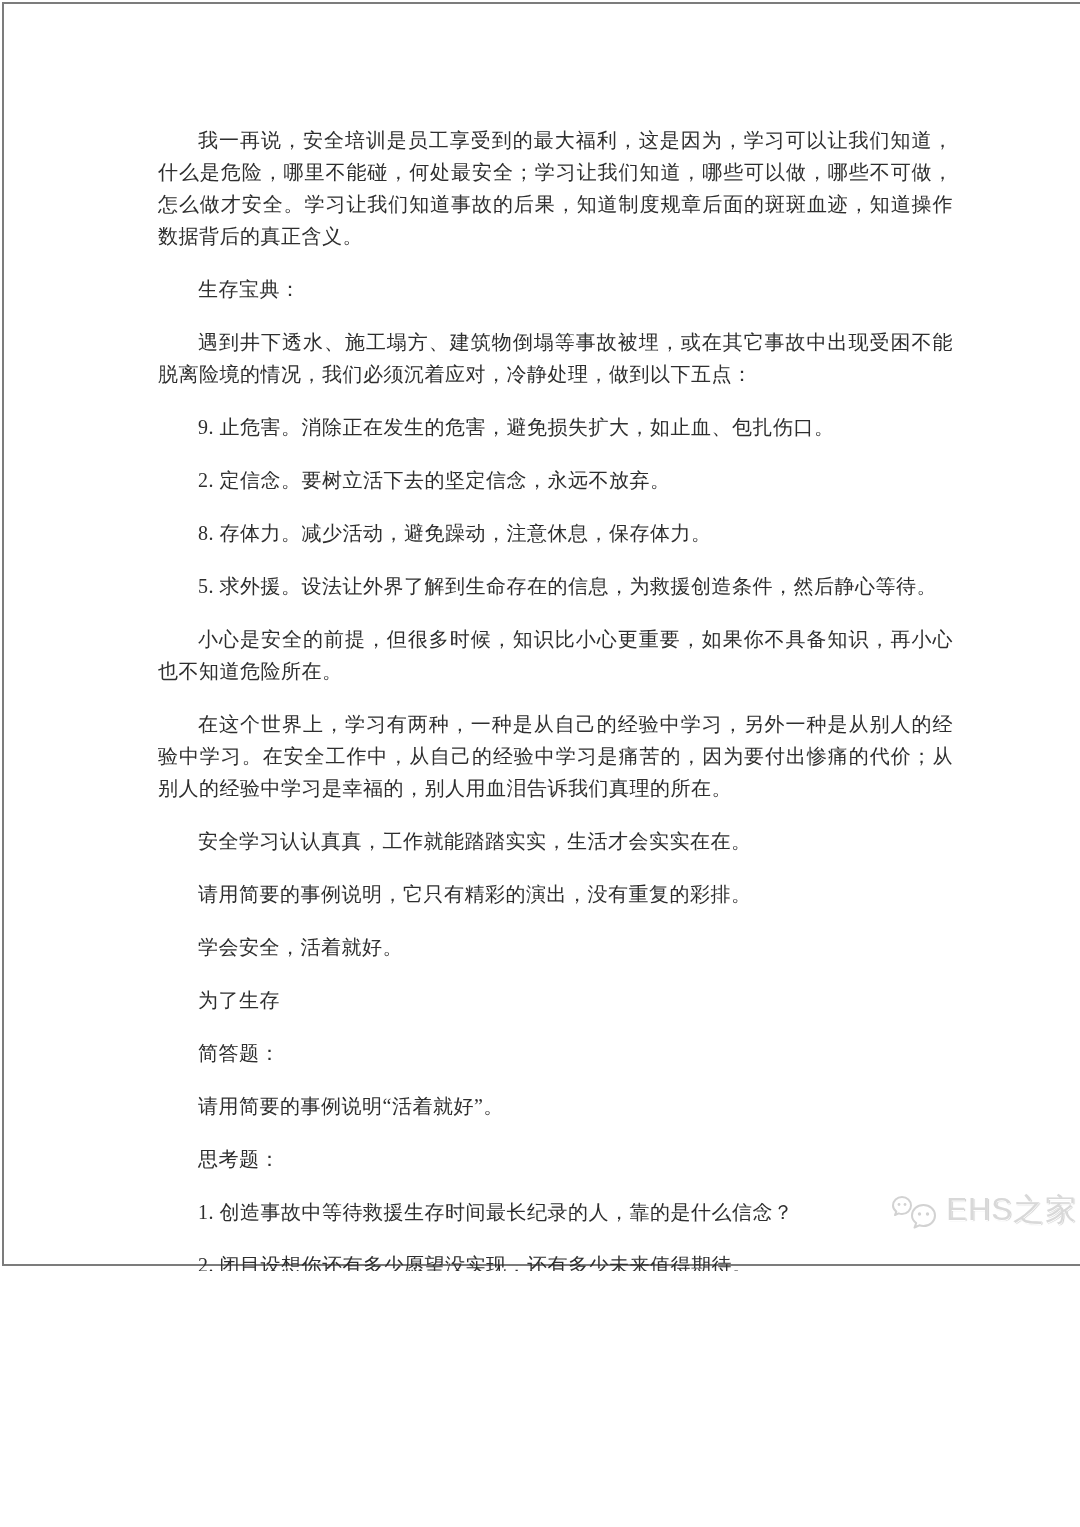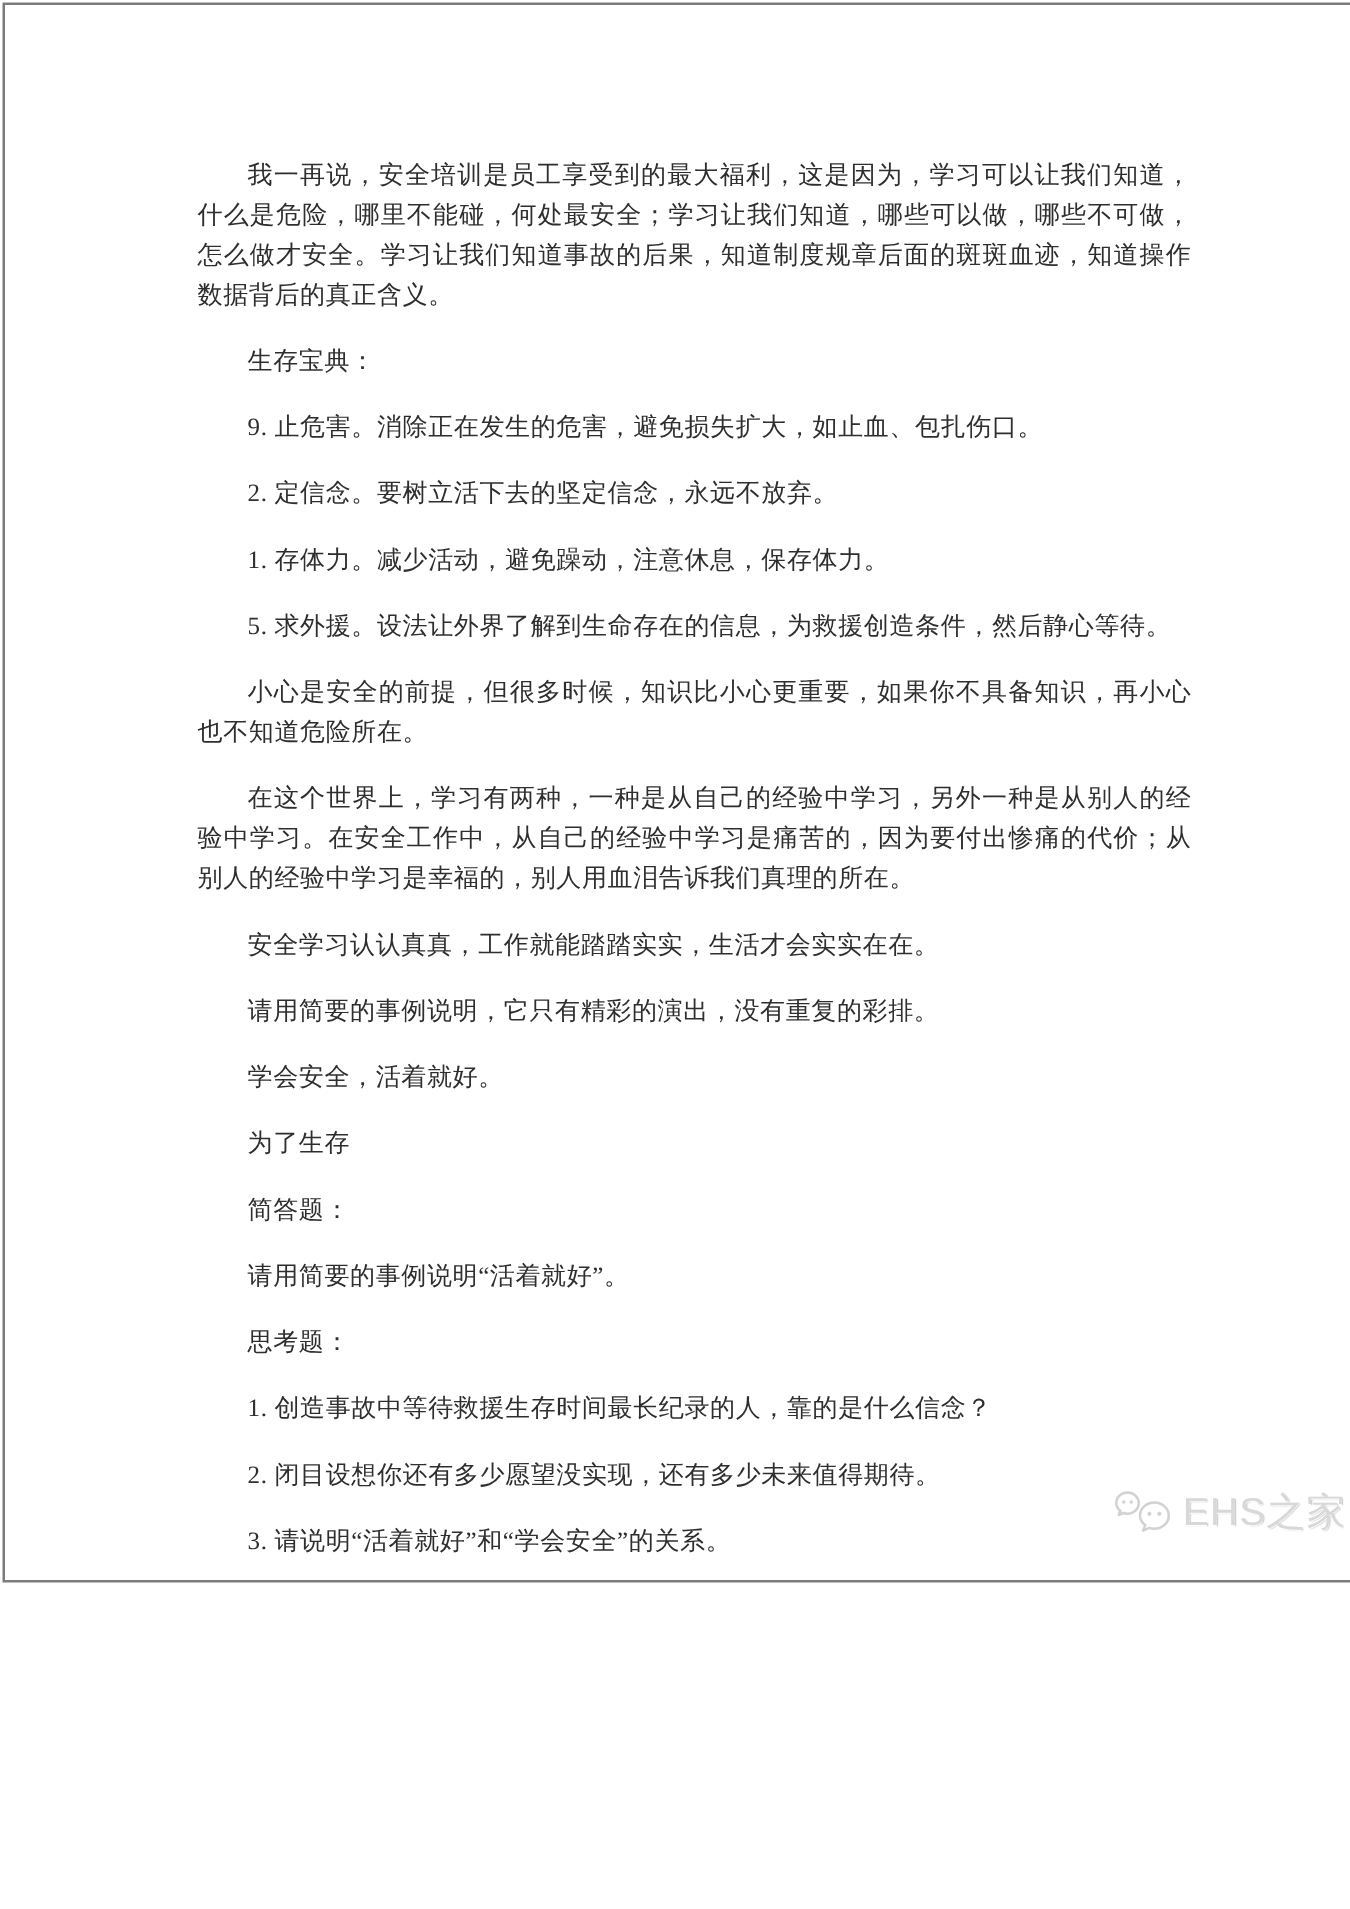--- a/index.html
+++ b/index.html
@@ -37,21 +37,21 @@
     color: #2e2e2e;
     text-align: justify;
     text-indent: 2em;
     letter-spacing: 0.5px;
   }
   .watermark {
     position: absolute;
     right: 26px;
     bottom: 40px;
     display: flex;
-    align-items: center;
+    align-items: flex-end;
     gap: 8px;
     user-select: none;
   }
   .wm-icon {
     display: inline-flex;
     line-height: 0;
   }
   .wm-text {
     font-family: "Liberation Sans", "DejaVu Sans", sans-serif;
     font-size: 31px;
@@ -62,23 +62,24 @@
 </style>
 </head>
 <body>
 
 <div class="page">
   <div class="frame"></div>
 
   <main class="content">
     <p class="para">我一再说，安全培训是员工享受到的最大福利，这是因为，学习可以让我们知道，什么是危险，哪里不能碰，何处最安全；学习让我们知道，哪些可以做，哪些不可做，怎么做才安全。学习让我们知道事故的后果，知道制度规章后面的斑斑血迹，知道操作数据背后的真正含义。</p>
     <p class="para">生存宝典：</p>
+    <p class="para">遇到井下透水、施工塌方、建筑物倒塌等事故被埋，或在其它事故中出现受困不能脱离险境的情况，我们必须沉着应对，冷静处理，做到以下五点：</p>
     <p class="para">9. 止危害。消除正在发生的危害，避免损失扩大，如止血、包扎伤口。</p>
     <p class="para">2. 定信念。要树立活下去的坚定信念，永远不放弃。</p>
-    <p class="para">1. 存体力。减少活动，避免躁动，注意休息，保存体力。</p>
+    <p class="para">8. 存体力。减少活动，避免躁动，注意休息，保存体力。</p>
     <p class="para">5. 求外援。设法让外界了解到生命存在的信息，为救援创造条件，然后静心等待。</p>
     <p class="para">小心是安全的前提，但很多时候，知识比小心更重要，如果你不具备知识，再小心也不知道危险所在。</p>
     <p class="para">在这个世界上，学习有两种，一种是从自己的经验中学习，另外一种是从别人的经验中学习。在安全工作中，从自己的经验中学习是痛苦的，因为要付出惨痛的代价；从别人的经验中学习是幸福的，别人用血泪告诉我们真理的所在。</p>
     <p class="para">安全学习认认真真，工作就能踏踏实实，生活才会实实在在。</p>
     <p class="para">请用简要的事例说明，它只有精彩的演出，没有重复的彩排。</p>
     <p class="para">学会安全，活着就好。</p>
     <p class="para">为了生存</p>
     <p class="para">简答题：</p>
     <p class="para">请用简要的事例说明“活着就好”。</p>
     <p class="para">思考题：</p>

